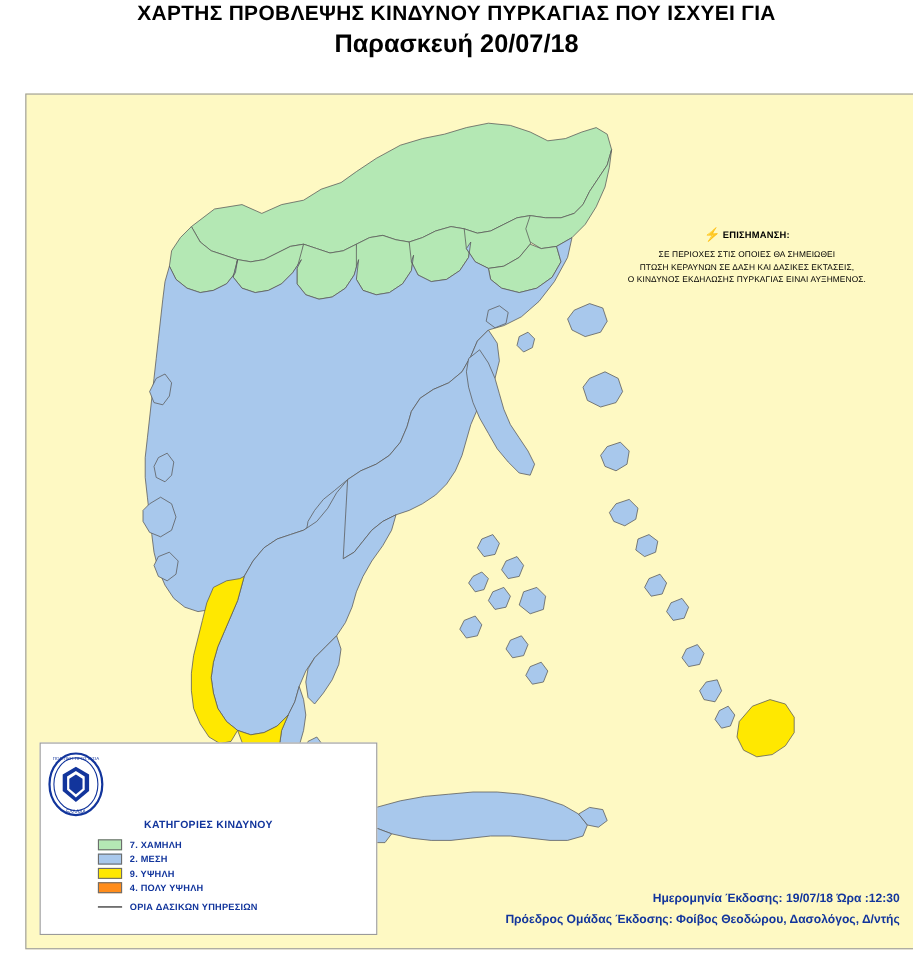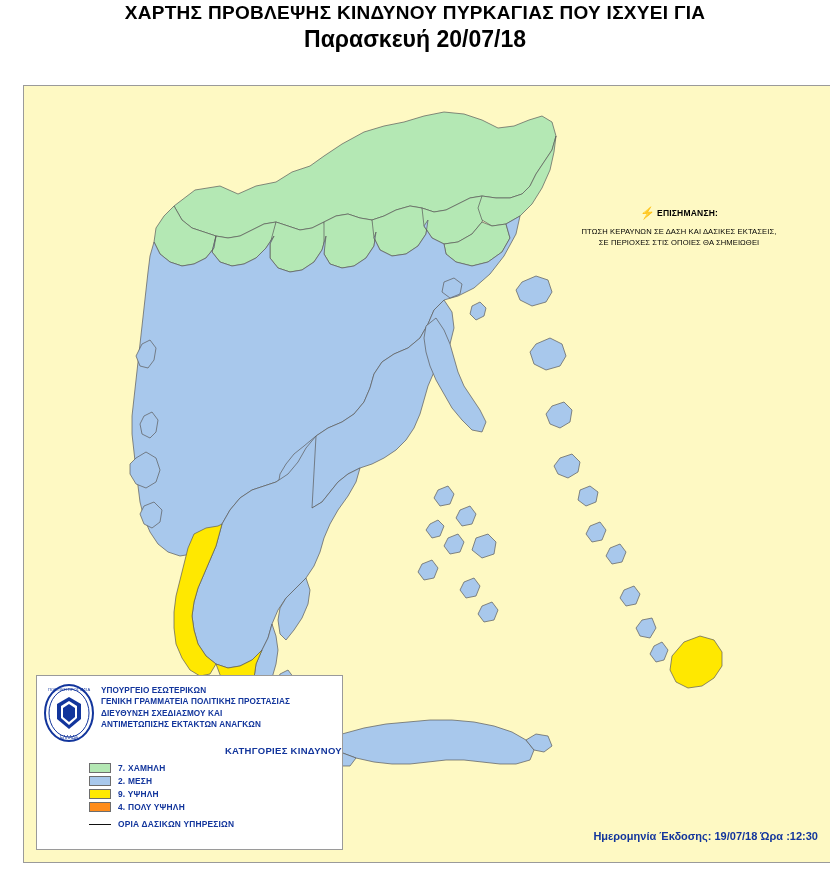--- a/index.html
+++ b/index.html
@@ -104,21 +104,21 @@
   .ministry {
     margin-left: 6px;
     font-size: 8.2px;
     font-weight: bold;
     color: #12359c;
     line-height: 11.4px;
     letter-spacing: 0.1px;
     padding-top: 2px;
   }
   .legend-title {
-    text-align: right;
+    text-align: center;
     font-size: 9.5px;
     font-weight: bold;
     color: #12359c;
     margin-top: 2px;
     letter-spacing: 0.3px;
   }
   .legend-items {
     margin-top: 5px;
     padding-left: 52px;
   }
@@ -247,44 +247,39 @@
       <path d="M192,578 L204,582 L216,580 L228,574 L238,564 L232,578 L230,592 L232,606 L226,618 L218,626 L210,620 L204,608 L198,594 Z"></path>
       <path d="M660,556 L676,550 L690,554 L698,566 L698,580 L690,592 L678,600 L664,602 L652,596 L646,584 L648,570 Z"></path>
     </g>
   </svg>
 
   <div class="note">
     <div class="note-head">
       <span class="note-bolt">⚡</span><span>ΕΠΙΣΗΜΑΝΣΗ:</span>
     </div>
     <div class="note-body">
+      <div>ΣΕ ΠΕΡΙΟΧΕΣ ΣΤΙΣ ΟΠΟΙΕΣ ΘΑ ΣΗΜΕΙΩΘΕΙ</div>
       <div>ΠΤΩΣΗ ΚΕΡΑΥΝΩΝ ΣΕ ΔΑΣΗ ΚΑΙ ΔΑΣΙΚΕΣ ΕΚΤΑΣΕΙΣ,</div>
-      <div>ΣΕ ΠΕΡΙΟΧΕΣ ΣΤΙΣ ΟΠΟΙΕΣ ΘΑ ΣΗΜΕΙΩΘΕΙ</div>
+      <div>Ο ΚΙΝΔΥΝΟΣ ΕΚΔΗΛΩΣΗΣ ΠΥΡΚΑΓΙΑΣ ΕΙΝΑΙ ΑΥΞΗΜΕΝΟΣ.</div>
     </div>
   </div>
 
   <div class="legend">
     <div class="legend-top">
       <div class="emblem">
         <svg width="52" height="60" viewBox="0 0 52 60">
           <ellipse cx="26" cy="30" rx="24" ry="28" fill="#ffffff" stroke="#12359c" stroke-width="2"></ellipse>
           <ellipse cx="26" cy="30" rx="20" ry="24" fill="#ffffff" stroke="#12359c" stroke-width="1"></ellipse>
           <path d="M26,14 L38,21 L38,36 L26,46 L14,36 L14,21 Z" fill="#12359c"></path>
           <path d="M26,18 L34,23 L34,35 L26,42 L18,35 L18,23 Z" fill="#ffffff"></path>
           <path d="M26,21 L32,25 L32,34 L26,39 L20,34 L20,25 Z" fill="#12359c"></path>
           <text x="26" y="8" font-size="4" fill="#12359c" text-anchor="middle" font-family="Liberation Sans, sans-serif">ΠΟΛΙΤΙΚΗ ΠΡΟΣΤΑΣΙΑ</text>
           <text x="26" y="56" font-size="4.5" fill="#12359c" text-anchor="middle" font-family="Liberation Sans, sans-serif">ΕΛΛΑΔΑ</text>
         </svg>
       </div>
-      <div class="ministry">
-        <div>ΥΠΟΥΡΓΕΙΟ ΕΣΩΤΕΡΙΚΩΝ</div>
-        <div>ΓΕΝΙΚΗ ΓΡΑΜΜΑΤΕΙΑ ΠΟΛΙΤΙΚΗΣ ΠΡΟΣΤΑΣΙΑΣ</div>
-        <div>ΔΙΕΥΘΥΝΣΗ ΣΧΕΔΙΑΣΜΟΥ ΚΑΙ</div>
-        <div>ΑΝΤΙΜΕΤΩΠΙΣΗΣ ΕΚΤΑΚΤΩΝ ΑΝΑΓΚΩΝ</div>
-      </div>
     </div>
 
     <div class="legend-title">ΚΑΤΗΓΟΡΙΕΣ ΚΙΝΔΥΝΟΥ</div>
 
     <div class="legend-items">
       <div class="legend-row">
         <span class="swatch" style="background:#b4e8b4"></span>
         <span class="legend-label">7. ΧΑΜΗΛΗ</span>
       </div>
       <div class="legend-row">
@@ -301,15 +296,16 @@
       </div>
       <div class="legend-row line-row">
         <span class="line-swatch"></span>
         <span class="legend-label">ΟΡΙΑ ΔΑΣΙΚΩΝ ΥΠΗΡΕΣΙΩΝ</span>
       </div>
     </div>
   </div>
 
   <div class="credits">
     <div class="row1">Ημερομηνία Έκδοσης: 19/07/18  Ώρα :12:30</div>
+    <div class="row2">Πρόεδρος Ομάδας Έκδοσης: Φοίβος Θεοδώρου,  Δασολόγος, Δ/ντής</div>
   </div>
 
 </div>
 
 </body></html>

